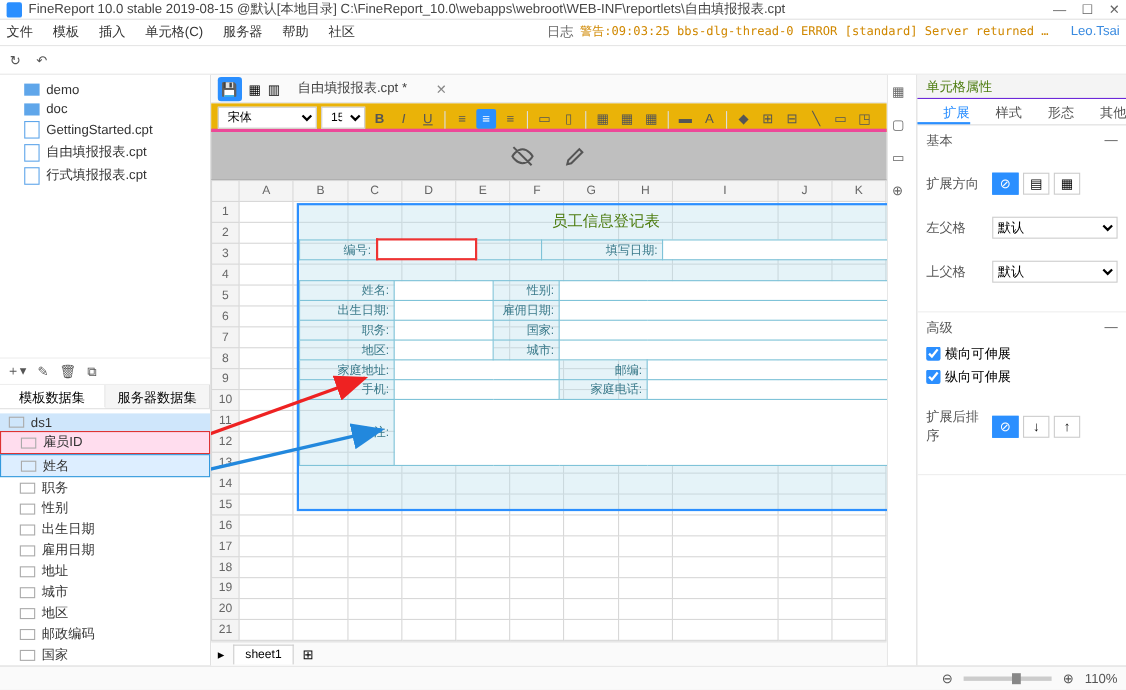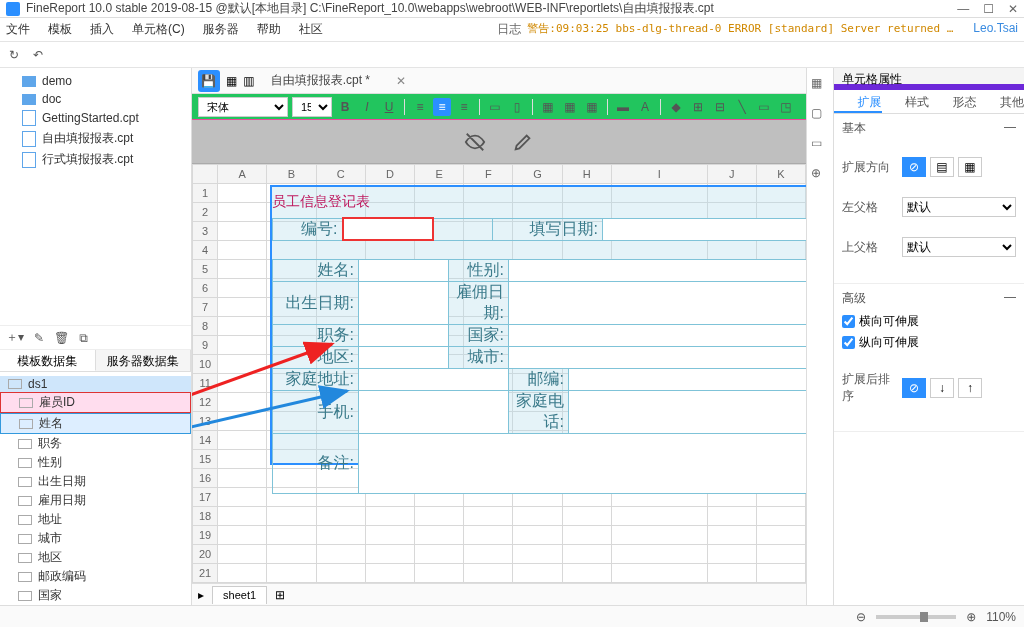--- a/index.html
+++ b/index.html
@@ -29,46 +29,46 @@
 .dstree{flex:1;overflow:auto;padding:4px 0}
 .dstree .node{padding:1px 6px 1px 18px;display:flex;align-items:center;gap:4px;color:#333;cursor:pointer}
 .dstree .root{background:#cfe6fb;padding-left:8px}
 .dstree .node.hl1{border:1px solid #d33;background:#fde}
 .dstree .node.hl2{border:1px solid #39d;background:#def}
 .dstree .node::before{content:"";width:12px;height:8px;border:1px solid #aaa;display:inline-block;margin-right:2px}
 .center{flex:1;display:flex;flex-direction:column;background:#fff;min-width:0;position:relative}
 .doctabs{height:26px;display:flex;align-items:center;border-bottom:1px solid #ddd;background:#fafafa;padding-left:6px;gap:6px}
 .doctabs .bluebtn{width:22px;height:22px;background:#2b8fff;border-radius:3px;display:flex;align-items:center;justify-content:center;color:#fff}
 .doctabs .tab{padding:0 10px;height:22px;display:flex;align-items:center;gap:6px;color:#444}
-.fmtbar{height:26px;display:flex;align-items:center;gap:4px;padding:0 6px;border-bottom:1px solid #ec4899;background:#22c55e}
+.fmtbar{height:26px;display:flex;align-items:flex-end;gap:4px;padding:0 6px;border-bottom:3px solid #ec4899;background:#eab308}
 .fmtbar select,.fmtbar .sel{height:20px;border:1px solid #ccc;background:#fff;padding:0 4px;font-size:11px}
 .fmtbar .ico{width:18px;height:18px;display:inline-flex;align-items:center;justify-content:center;color:#555;border-radius:2px}
 .fmtbar .ico.active{background:#2b8fff;color:#fff}
 .fmtbar .sep{width:1px;height:16px;background:#ddd;margin:0 2px}
 .preview{height:44px;background:#bfbfbf;display:flex;align-items:center;justify-content:center;gap:26px;border-bottom:1px solid #aaa}
 .preview .pico{width:22px;height:22px;color:#555}
 .gridwrap{flex:1;overflow:auto;position:relative}
 table.grid{border-collapse:collapse;table-layout:fixed}
 table.grid th,table.grid td{border:1px solid #d8d8d8;height:19px;font-size:11px;text-align:center;color:#888;background:#fff}
 table.grid th{background:#f4f4f4;color:#666;font-weight:normal}
 table.grid th.rh{width:26px}
 table.grid .colI{border-left:1px dashed #999}
 .form-overlay{position:absolute;left:78px;top:21px;width:562px;height:280px;border:2px solid #2b8fff;background:rgba(180,220,235,0.35);pointer-events:none}
-.form-overlay .ftitle{text-align:left;color:#be185d;font-size:14px;padding:6px 0}
+.form-overlay .ftitle{text-align:center;color:#4d7c0f;font-size:14px;padding:6px 0}
 .form-overlay table{width:100%;border-collapse:collapse}
-.form-overlay td{border:1px solid #7fc3d8;height:18px;font-size:16px;color:#3a7a8a;padding:0 4px;text-align:right}
+.form-overlay td{border:1px solid #7fc3d8;height:18px;font-size:11px;color:#3a7a8a;padding:0 4px;text-align:right}
 .form-overlay td.val{background:#fff;text-align:left}
 .form-overlay .redcell{border:2px solid #e33!important;background:#fff}
 .arrow{position:absolute;pointer-events:none}
 .sheettabs{height:22px;border-top:1px solid #ddd;display:flex;align-items:center;padding:0 6px;gap:8px;background:#fafafa}
 .sheettabs .stab{padding:0 10px;border:1px solid #ccc;border-bottom:none;background:#fff;height:18px;line-height:16px;font-size:11px}
 .right1{width:27px;background:#fff;border-left:1px solid #ddd;display:flex;flex-direction:column;align-items:center;gap:12px;padding-top:8px}
 .right1 .rico{width:18px;height:18px;color:#666}
 .right2{width:191px;background:#fff;border-left:1px solid #ddd;display:flex;flex-direction:column}
-.right2 .hdr{height:22px;line-height:22px;background:#f4f4f4;padding:0 8px;color:#000000;border-bottom:6px solid #6d28d9}
+.right2 .hdr{height:22px;line-height:22px;background:#f4f4f4;padding:0 8px;color:#4d7c0f;border-bottom:1px solid #6d28d9}
 .right2 .tabs{height:24px;display:flex;border-bottom:1px solid #ddd}
 .right2 .tabs .t{flex:1;text-align:right;line-height:24px;color:#555;cursor:pointer}
 .right2 .tabs .t.active{color:#2b8fff;border-bottom:2px solid #2b8fff}
 .right2 .sect{padding:6px 8px;border-bottom:1px solid #eee}
 .right2 .sect .shdr{color:#555;margin-bottom:6px;display:flex;justify-content:space-between}
 .right2 .row{display:flex;align-items:center;gap:6px;margin:20px 0}
 .right2 .row .lbl{width:54px;color:#555}
 .right2 .row .opts{display:flex;gap:4px}
 .right2 .row .opt{width:24px;height:20px;border:1px solid #ccc;display:flex;align-items:center;justify-content:center}
 .right2 .row .opt.active{background:#2b8fff;border-color:#2b8fff;color:#fff}
@@ -582,21 +582,21 @@
               </tr>
           <tr>
                 <td>地区:</td>
                 <td class="val"></td>
                 <td>城市:</td>
                 <td class="val" colspan="3"></td>
               </tr>
           <tr>
                 <td>家庭地址:</td>
                 <td class="val" colspan="2"></td>
-                <td style="width:60px">邮编:</td>
+                <td style="width:80px">邮编:</td>
                 <td class="val" colspan="2"></td>
               </tr>
           <tr>
                 <td>手机:</td>
                 <td class="val" colspan="2"></td>
                 <td>家庭电话:</td>
                 <td class="val" colspan="2"></td>
               </tr>
           <tr>
                 <td>备注:</td>

